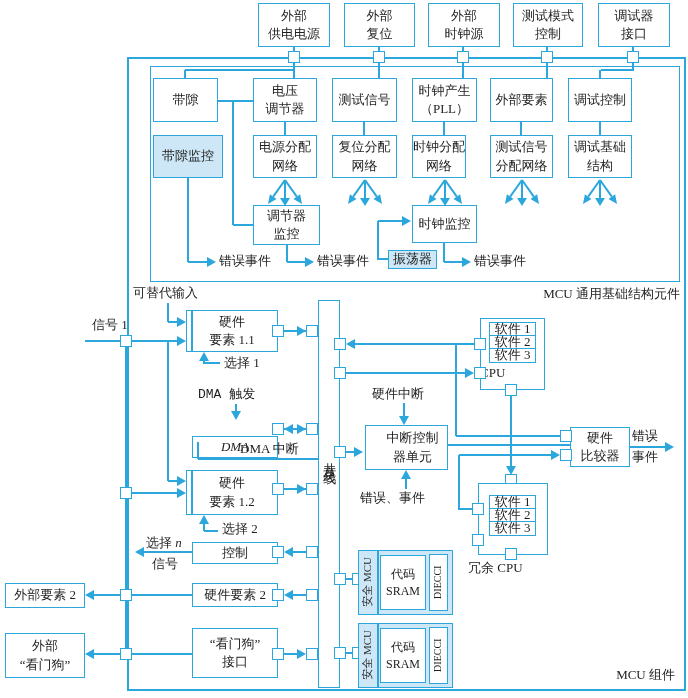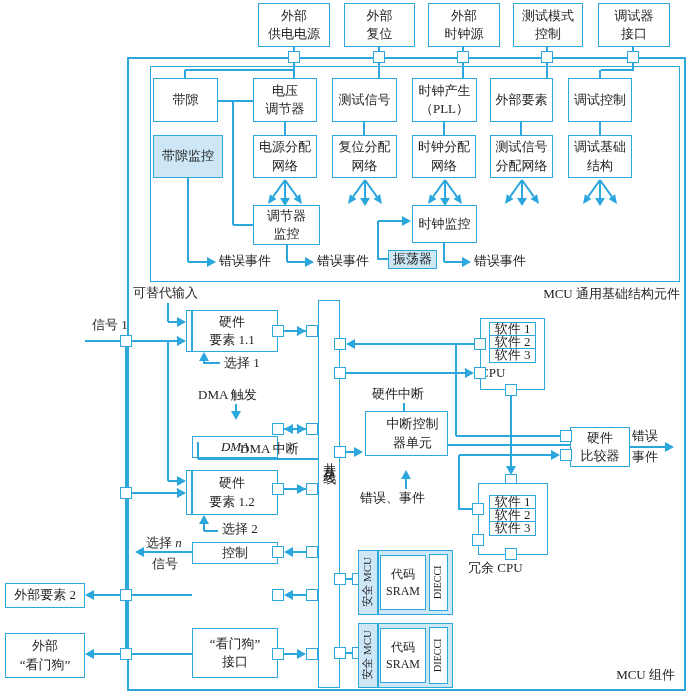--- a/index.html
+++ b/index.html
@@ -88,21 +88,21 @@
   <div class="vl" style="left:363px;top:122px;height:13px;"></div>
   <div class="vl" style="left:443px;top:122px;height:13px;"></div>
   <div class="vl" style="left:520px;top:122px;height:13px;"></div>
   <div class="vl" style="left:599px;top:122px;height:13px;"></div>
 
   <div class="b fill" style="left:153px;top:135px;width:70px;height:43px;">带隙监控</div>
   <div class="b" style="left:253px;top:135px;width:64px;height:43px;">电源分配
 网络</div>
   <div class="b" style="left:332px;top:135px;width:65px;height:43px;">复位分配
 网络</div>
-  <div class="b" style="left:412px;top:135px;width:64px;height:43px;">时钟分配
+  <div class="b" style="left:412px;top:135px;width:54px;height:43px;">时钟分配
 网络</div>
   <div class="b" style="left:490px;top:135px;width:63px;height:43px;">测试信号
 分配网络</div>
   <div class="b" style="left:568px;top:135px;width:64px;height:43px;">调试基础
 结构</div>
 
   <svg class="fan" style="left:263px;top:179px;" width="44" height="28" viewBox="0 0 44 28">
     <line x1="22" y1="1" x2="22" y2="19" stroke="#2ba7dd" stroke-width="2"></line>
       <polygon points="17,19 27,19 22,27" fill="#2ba7dd"></polygon>
     <line x1="22" y1="1" x2="10.2" y2="17.6" stroke="#2ba7dd" stroke-width="2"></line>
@@ -185,21 +185,21 @@
   <div class="ar r" style="left:297px;top:326px;"></div>
   <div class="cn" style="left:306px;top:325px;"></div>
   <div class="hl" style="left:204px;top:362px;width:16px;"></div>
   <div class="vl" style="left:203px;top:359px;height:5px;"></div>
   <div class="ar u" style="left:199px;top:352px;"></div>
   <div class="lb" style="left:224px;top:355px;">选择 1</div>
 
   <div class="vl" style="left:125px;top:346px;height:314px;"></div>
   <div class="vl" style="left:167px;top:341px;height:140px;"></div>
 
-  <div class="lb" style="left:198px;top:387px;">DMA 触发</div>
+  <div class="lb" style="left:198px;top:387px;font-family:Liberation Mono, monospace;">DMA 触发</div>
   <div class="vl" style="left:235px;top:404px;height:8px;"></div>
   <div class="ar d" style="left:231px;top:411px;"></div>
   <div class="b" style="left:192px;top:436px;width:86px;height:22px;font-style:italic;">DMA</div>
   <div class="cn" style="left:272px;top:423px;"></div>
   <div class="hl" style="left:284px;top:428px;width:22px;"></div>
   <div class="ar l" style="left:284px;top:424px;"></div>
   <div class="ar r" style="left:297px;top:424px;"></div>
   <div class="cn" style="left:306px;top:423px;"></div>
   <div class="vl" style="left:197px;top:442px;height:17px;"></div>
   <div class="hl" style="left:198px;top:458px;width:120px;"></div>
@@ -229,20 +229,21 @@
   <div class="hl" style="left:144px;top:551px;width:48px;"></div>
   <div class="ar l" style="left:135px;top:547px;"></div>
   <div class="lb" style="left:146px;top:535px;"><span>选择 </span><i>n</i></div>
   <div class="lb" style="left:152px;top:556px;">信号</div>
   <div class="cn" style="left:272px;top:546px;"></div>
   <div class="ar l" style="left:284px;top:547px;"></div>
   <div class="hl" style="left:293px;top:551px;width:13px;"></div>
   <div class="cn" style="left:306px;top:546px;"></div>
 
   <div class="b" style="left:5px;top:583px;width:80px;height:25px;">外部要素 2</div>
+  <div class="b" style="left:192px;top:583px;width:86px;height:24px;">硬件要素 2</div>
   <div class="ar l" style="left:85px;top:590px;"></div>
   <div class="hl" style="left:94px;top:594px;width:98px;"></div>
   <div class="cn" style="left:120px;top:589px;"></div>
   <div class="cn" style="left:272px;top:589px;"></div>
   <div class="ar l" style="left:284px;top:590px;"></div>
   <div class="hl" style="left:293px;top:594px;width:13px;"></div>
   <div class="cn" style="left:306px;top:589px;"></div>
 
   <div class="b" style="left:5px;top:633px;width:80px;height:45px;">外部
 “看门狗”</div>
@@ -252,21 +253,21 @@
   <div class="hl" style="left:94px;top:653px;width:98px;"></div>
   <div class="cn" style="left:120px;top:648px;"></div>
   <div class="cn" style="left:272px;top:648px;"></div>
   <div class="hl" style="left:284px;top:653px;width:13px;"></div>
   <div class="ar r" style="left:297px;top:649px;"></div>
   <div class="cn" style="left:306px;top:648px;"></div>
 
   <div class="lb ctr" style="left:372px;top:386px;width:64px;">硬件中断</div>
   <div class="vl" style="left:403px;top:403px;height:13px;"></div>
   <div class="ar d" style="left:399px;top:416px;"></div>
-  <div class="b" style="left:365px;top:411px;width:83px;height:45px;padding-left:12px;">中断控制
+  <div class="b" style="left:365px;top:425px;width:83px;height:45px;padding-left:12px;">中断控制
 器单元</div>
   <div class="ar u" style="left:401px;top:470px;"></div>
   <div class="vl" style="left:405px;top:479px;height:10px;"></div>
   <div class="lb ctr" style="left:360px;top:490px;width:90px;">错误、事件</div>
   <div class="hl" style="left:448px;top:444px;width:122px;"></div>
 
   <div class="b" style="left:480px;top:318px;width:65px;height:72px;"></div>
   <div class="b" style="left:489px;top:322px;width:47px;height:15px;">软件 1</div>
   <div class="b" style="left:489px;top:335px;width:47px;height:15px;">软件 2</div>
   <div class="b" style="left:489px;top:348px;width:47px;height:15px;">软件 3</div>

